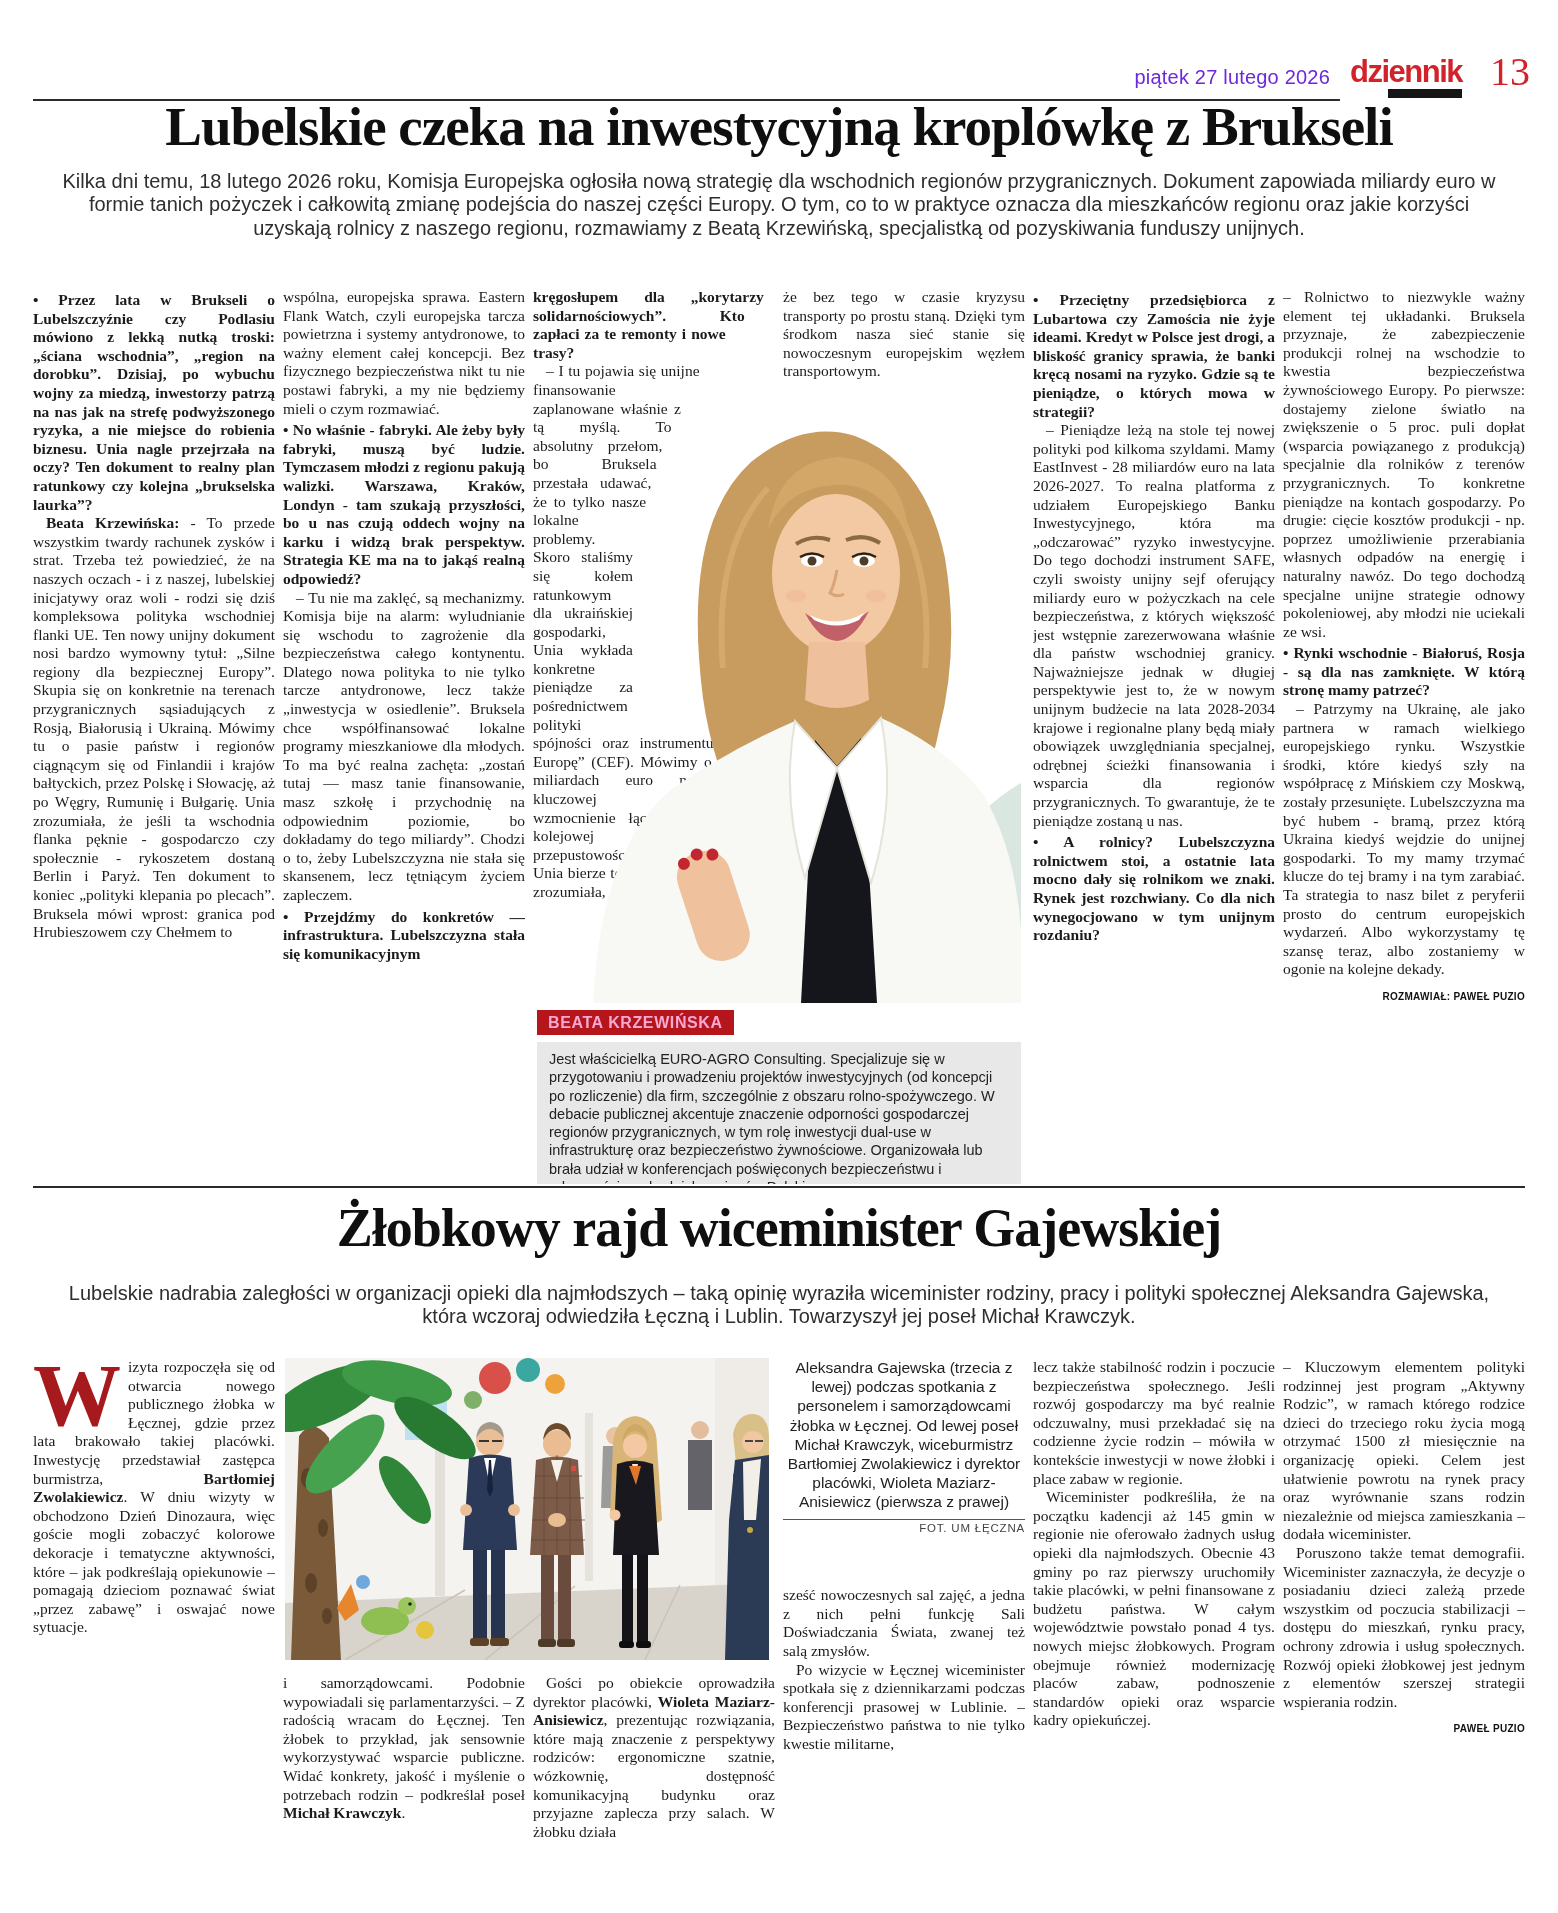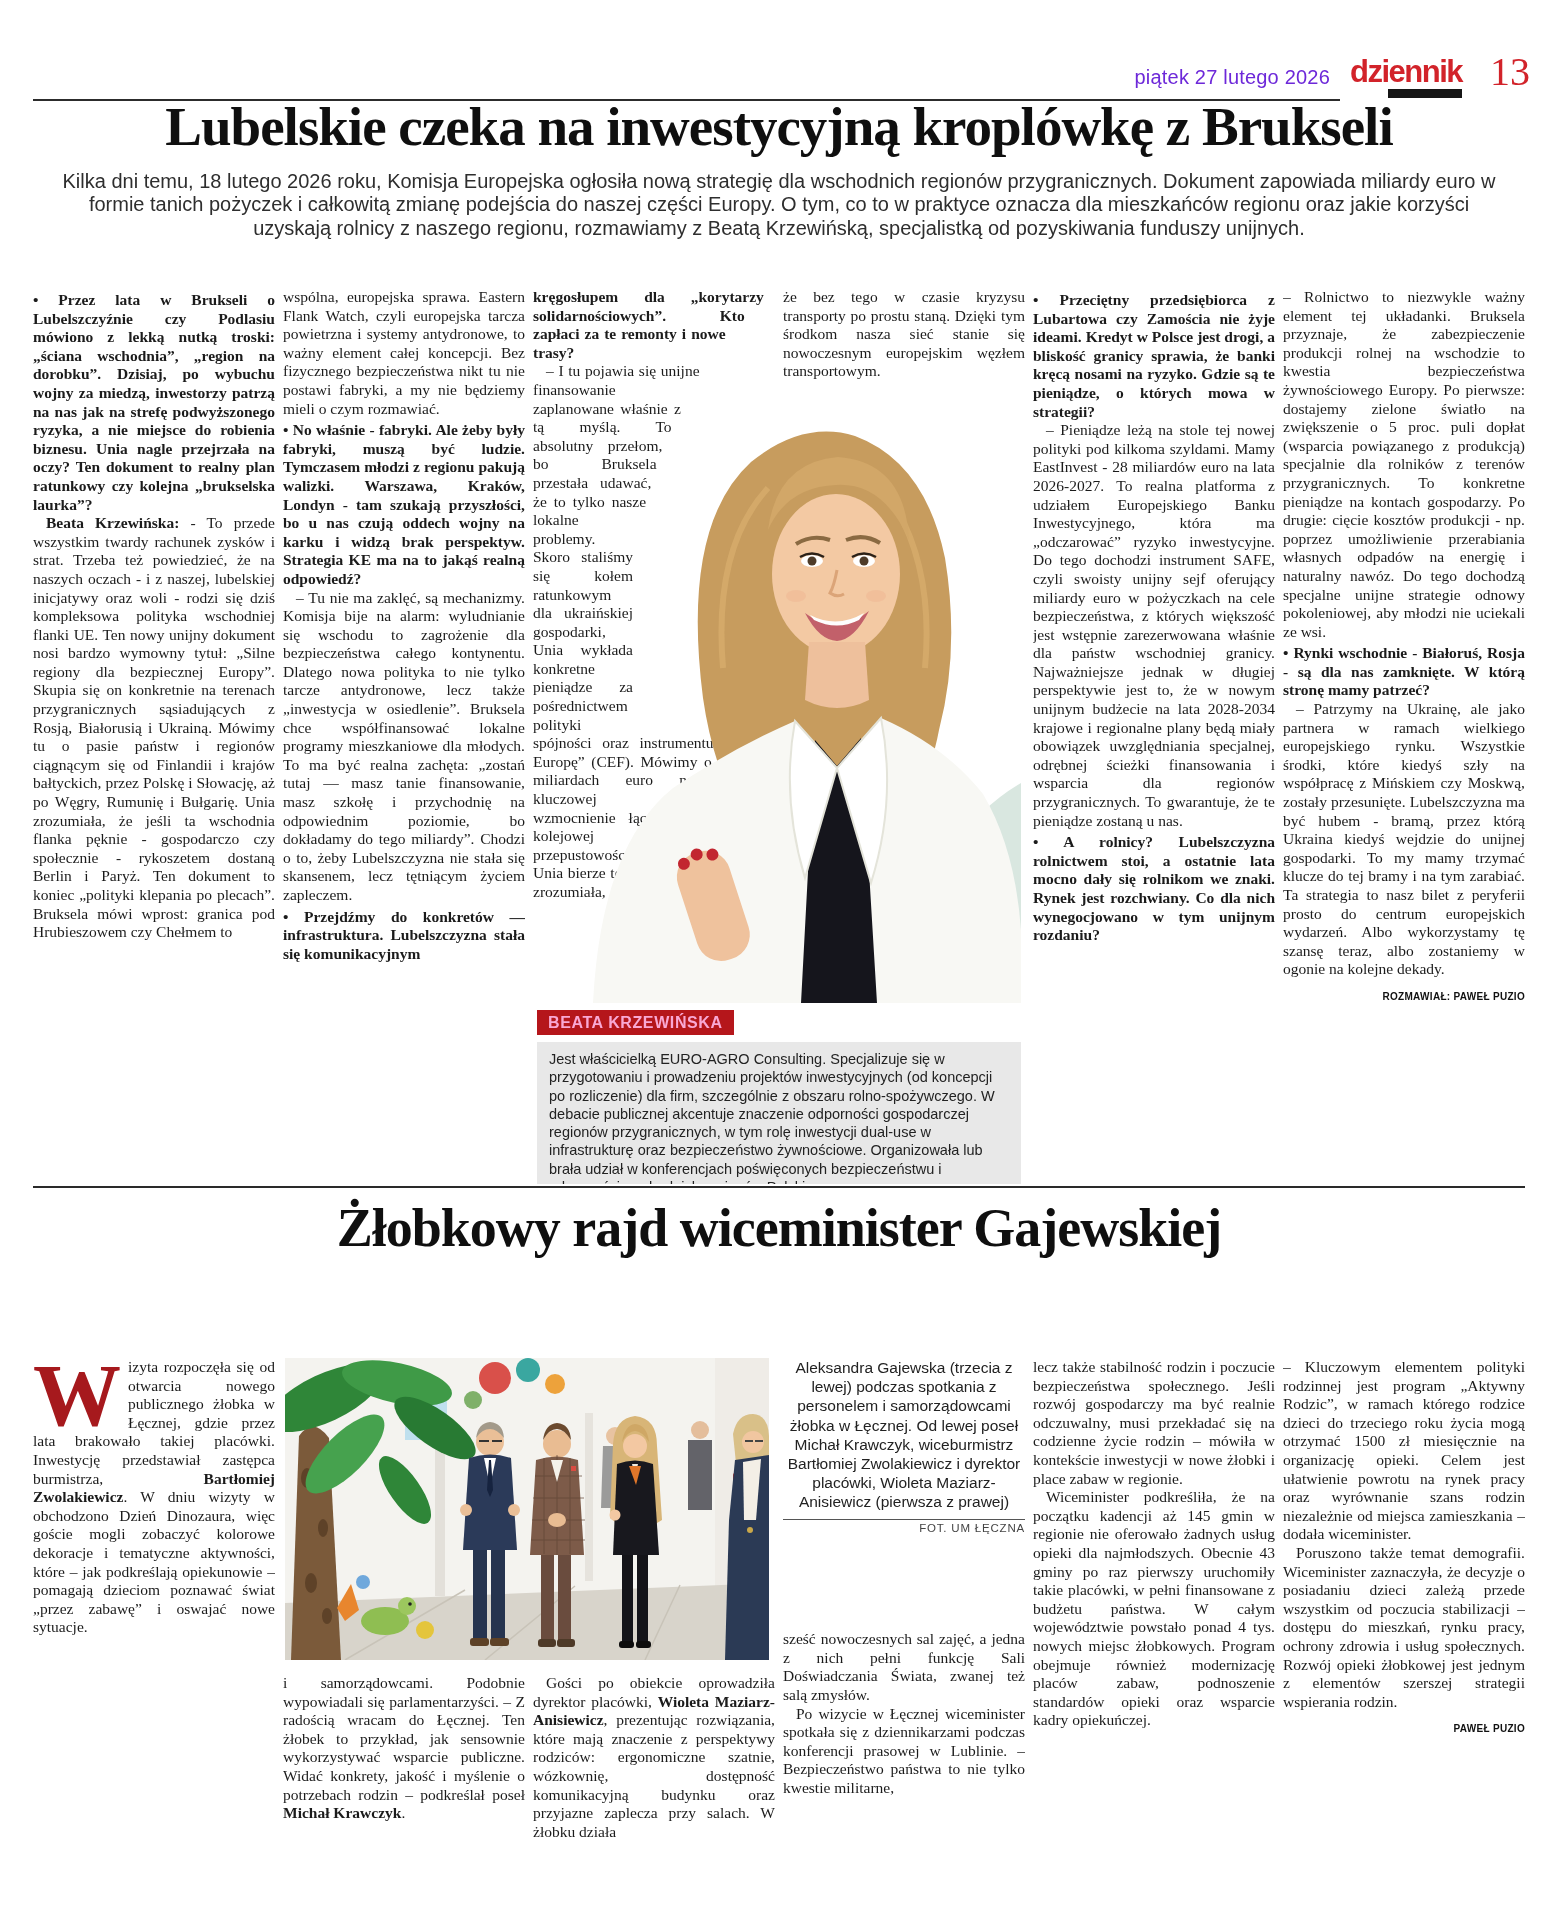--- a/index.html
+++ b/index.html
@@ -50,21 +50,21 @@
   .expert-label{position:absolute;left:504px;top:722px;display:inline-block;background:#b5161b;color:#f9a8d4;
                 font:700 16px/1 "Liberation Sans",sans-serif;letter-spacing:.6px;padding:5px 11px 4px}
   .expert-bio{position:absolute;left:504px;top:754px;width:484px;min-height:140px;background:#e8e8e8;
               padding:8px 12px;font:400 14.5px/18.3px "Liberation Sans",sans-serif;color:#222;text-align:left}
 
   
   .photo2{position:absolute;left:252px;top:0;width:484px;height:302px}
   .caption{font:400 15.5px/19.2px "Liberation Sans",sans-serif;color:#222;text-align:center;hyphens:auto}
   .credit{border-top:1.5px solid #555;margin-top:7px;padding-top:3px;text-align:right;
           font:400 11.5px/1 "Liberation Sans",sans-serif;letter-spacing:.8px;color:#444}
-  .after-cap{margin-top:96px}
+  .after-cap{margin-top:52px}
 </style>
 </head>
 <body>
 
 <div class="page">
 
   <div class="hdr-rule"></div>
   <span class="date">piątek 27 lutego 2026</span>
   <span class="logo">dziennik</span>
   <span class="logo-sub"></span>
@@ -138,20 +138,21 @@
       </g>
     </svg>
 
     <div class="expert-label">BEATA KRZEWIŃSKA</div>
     <div class="expert-bio">Jest właścicielką EURO-AGRO Consulting. Specjalizuje się w przygotowaniu i prowadzeniu projektów inwestycyjnych (od koncepcji po rozliczenie) dla firm, szczególnie z obszaru rolno-spożywczego. W debacie publicznej akcentuje znaczenie odporności gospodarczej regionów przygranicznych, w tym rolę inwestycji dual-use w infrastrukturę oraz bezpieczeństwo żywnościowe. Organizowała lub brała udział w konferencjach poświęconych bezpieczeństwu i odporności wschodnich regionów Polski.</div>
   </section>
 
   <div class="divider"></div>
 
   <h2 class="h2">Żłobkowy rajd wiceminister Gajewskiej</h2>
+  <p class="lead lead2">Lubelskie nadrabia zaległości w organizacji opieki dla najmłodszych – taką opinię wyraziła wiceminister rodziny, pracy i polityki społecznej Aleksandra Gajewska, która wczoraj odwiedziła Łęczną i Lublin. Towarzyszył jej poseł Michał Krawczyk.</p>
 
   <section class="artbody art2">
     <div class="col">
         <p class="blk cont"><span class="dropcap">W</span><span>izyta rozpoczęła się od otwarcia nowego publicznego żłobka w Łęcznej, gdzie przez lata brakowało takiej placówki. Inwestycję przedstawiał zastępca burmistrza, </span><b>Bartłomiej Zwolakiewicz</b><span>. W dniu wizyty w obchodzono Dzień Dinozaura, więc goście mogli zobaczyć kolorowe dekoracje i tematyczne aktywności, które – jak podkreślają opiekunowie – pomagają dzieciom poznawać świat „przez zabawę” i oswajać nowe sytuacje.</span></p>
       </div>
     <div class="col padtop">
         <p class="blk cont"><span>i samorządowcami. Podobnie wypowiadali się parlamentarzyści. – Z radością wracam do Łęcznej. Ten żłobek to przykład, jak sensownie wykorzystywać wsparcie publiczne. Widać konkrety, jakość i myślenie o potrzebach rodzin – podkreślał poseł </span><b>Michał Krawczyk</b><span>.</span></p>
       </div>
     <div class="col padtop">
         <p class="blk a"><span>Gości po obiekcie oprowadziła dyrektor placówki, </span><b>Wioleta Maziarz-Anisiewicz</b><span>, prezentując rozwiązania, które mają znaczenie z perspektywy rodziców: ergonomiczne szatnie, wózkownię, dostępność komunikacyjną budynku oraz przyjazne zaplecza przy salach. W żłobku działa</span></p>

